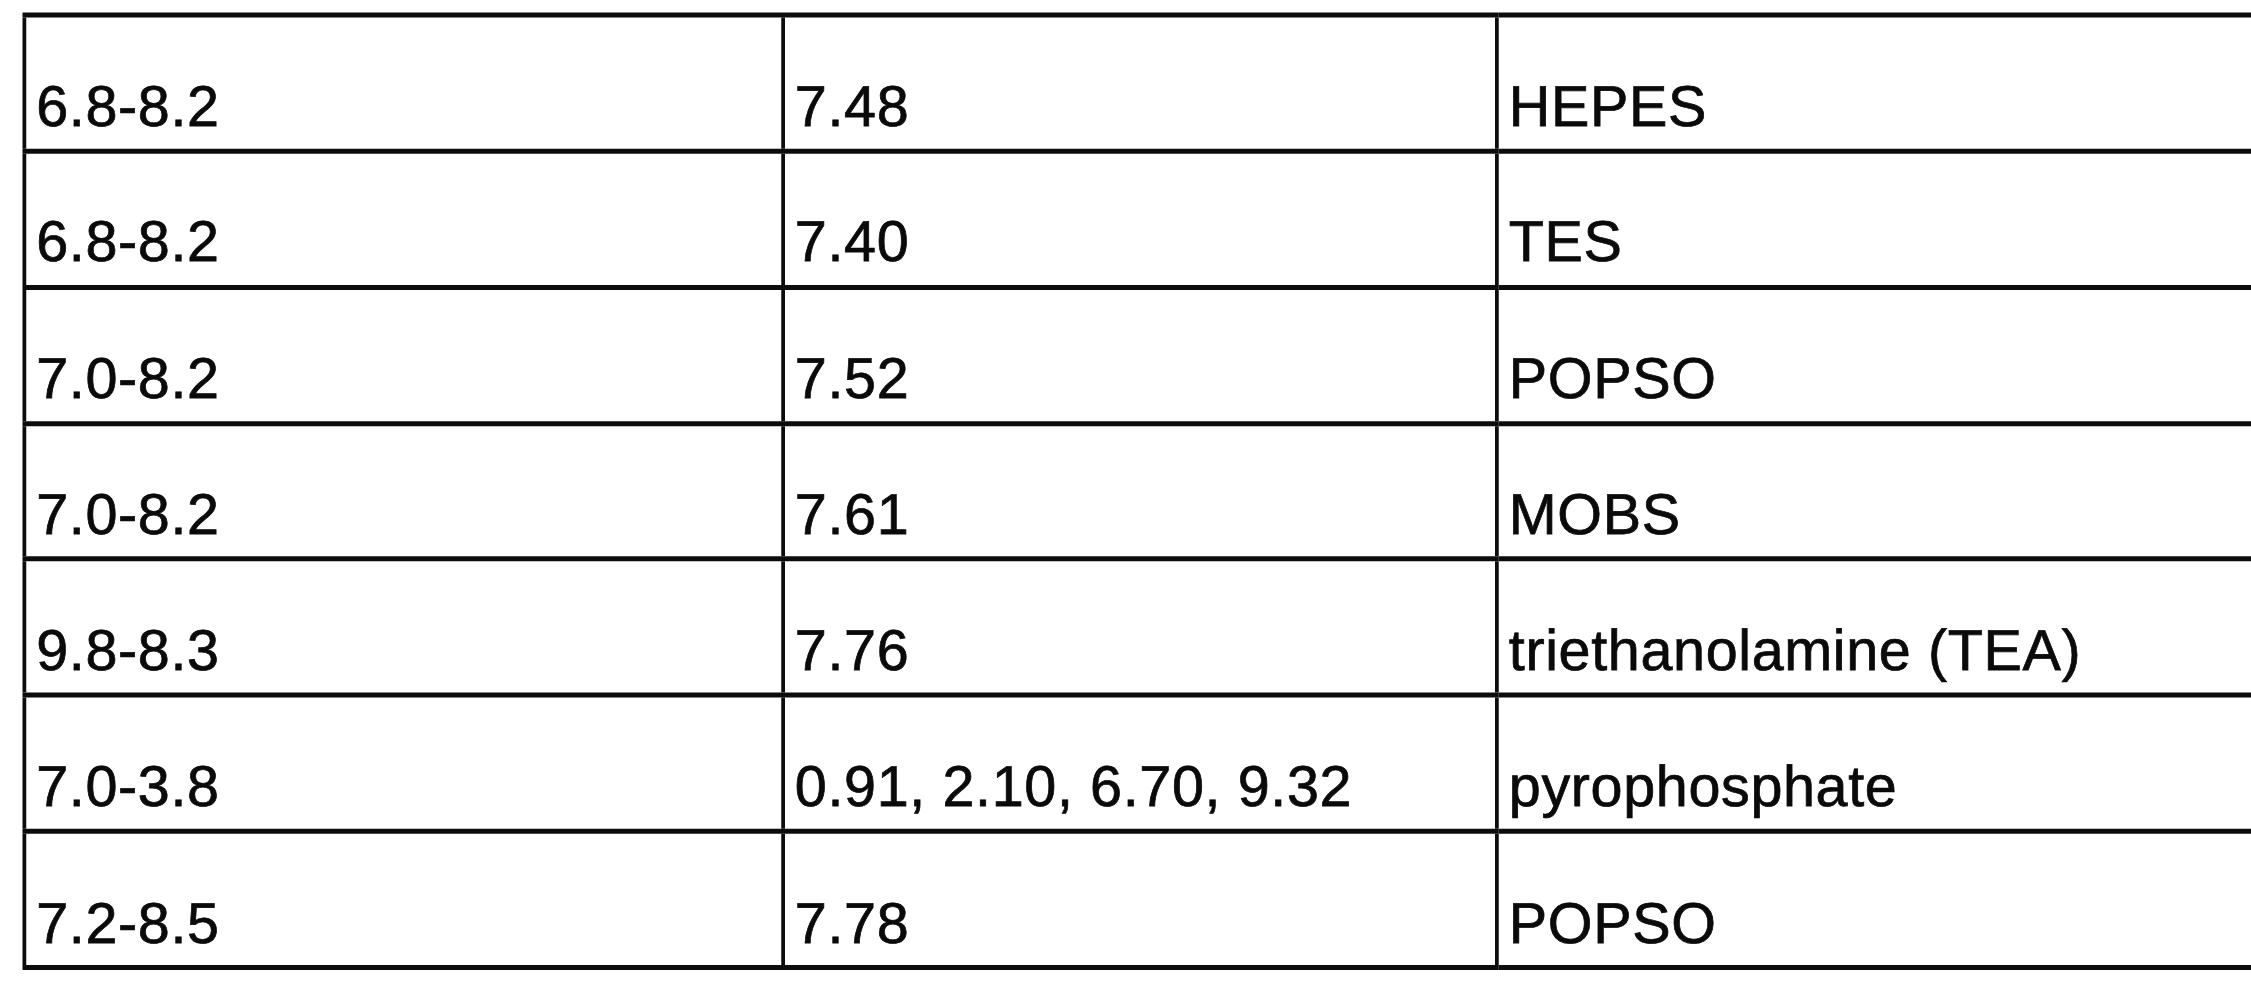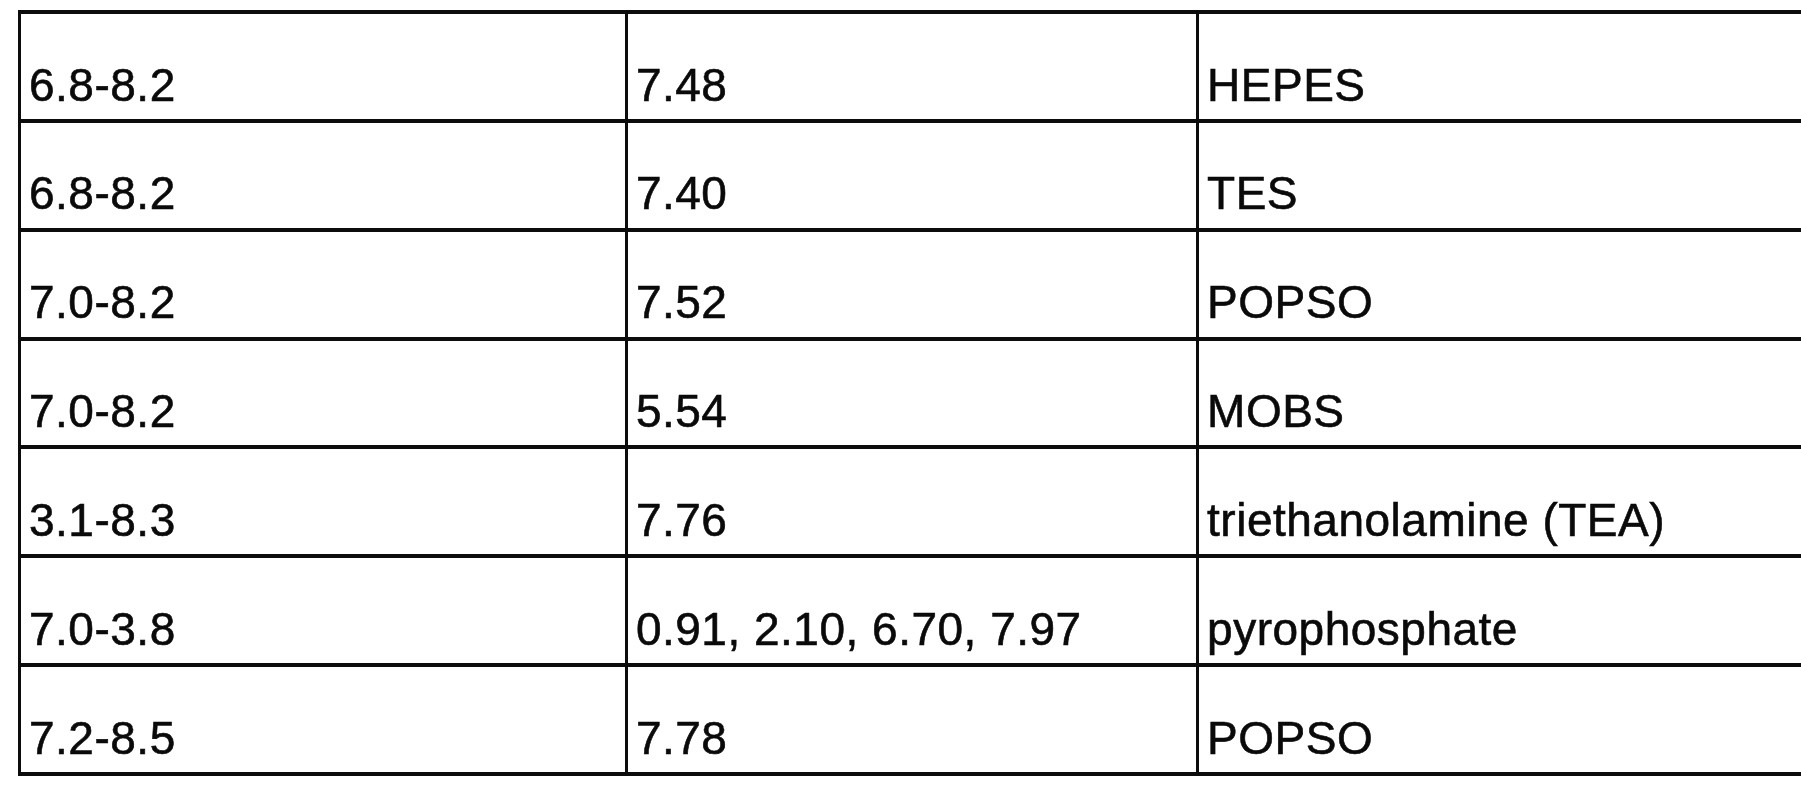--- a/index.html
+++ b/index.html
@@ -67,31 +67,31 @@
           <td>7.40</td>
           <td>TES</td>
         </tr>
         <tr>
           <td>7.0-8.2</td>
           <td>7.52</td>
           <td>POPSO</td>
         </tr>
         <tr>
           <td>7.0-8.2</td>
-          <td>5.54</td>
+          <td>7.61</td>
           <td>MOBS</td>
         </tr>
         <tr>
-          <td>3.1-8.3</td>
+          <td>9.8-8.3</td>
           <td>7.76</td>
           <td>triethanolamine (TEA)</td>
         </tr>
         <tr>
           <td>7.0-3.8</td>
-          <td>0.91, 2.10, 6.70, 7.97</td>
+          <td>0.91, 2.10, 6.70, 9.32</td>
           <td>pyrophosphate</td>
         </tr>
         <tr>
           <td>7.2-8.5</td>
           <td>7.78</td>
           <td>POPSO</td>
         </tr>
       </tbody>
   </table>
 </div>

